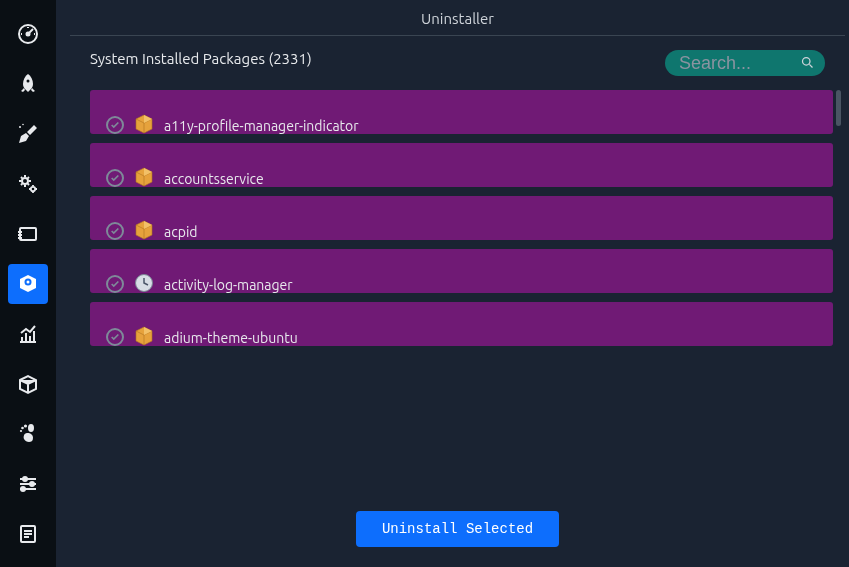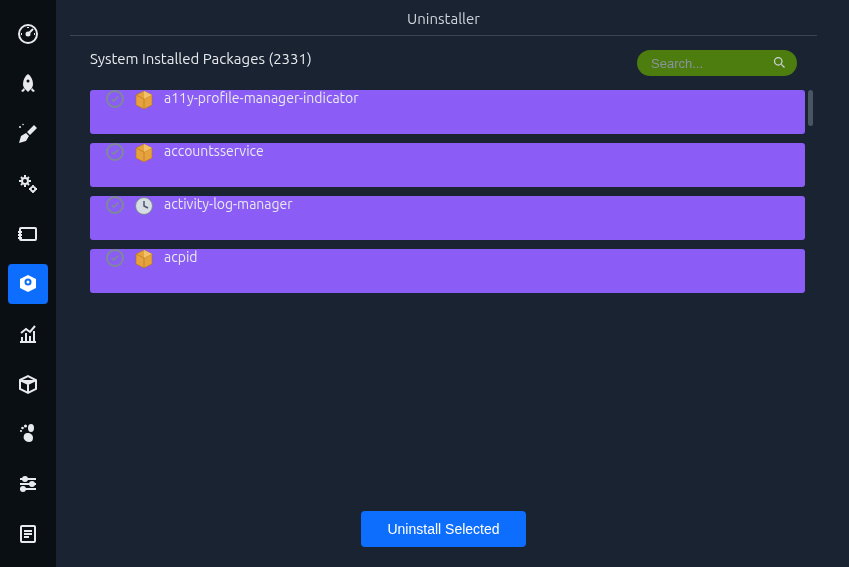--- a/index.html
+++ b/index.html
@@ -36,21 +36,21 @@
     background: #0d6efd;
     color: #fff;
   }
   .sidebar-item svg { width: 24px; height: 24px; }
 
   
   .main {
     flex: 1;
     display: flex;
     flex-direction: column;
-    padding: 0 32px 0 14px;
+    padding: 0 4px 0 14px;
   }
   .titlebar {
     text-align: center;
     padding: 10px 0 8px 0;
     color: #cfd4da;
     font-size: 15px;
     border-bottom: 1px solid #3a4552;
     margin-bottom: 14px;
   }
   .header-row {
@@ -63,25 +63,25 @@
     color: #e8eaed;
     font-size: 15px;
   }
   .search-wrap {
     position: relative;
   }
   .search-input {
     width: 160px;
     height: 26px;
     border-radius: 13px;
-    background: #4d7c0f;
+    background: #0f766e;
     border: none;
     color: #cfd4da;
     padding: 0 30px 0 14px;
-    font-size: 13px;
+    font-size: 18px;
     outline: none;
   }
   .search-input::placeholder { color: #8a93a0; }
   .search-icon {
     position: absolute;
     right: 10px;
     top: 5px;
     width: 15px;
     height: 15px;
     color: #cfd4da;
@@ -89,25 +89,25 @@
   .list-area {
     flex: 1;
     overflow: hidden;
     padding: 0 12px 0 20px;
     position: relative;
   }
   .list-scroll {
     position: relative;
   }
   .pkg-row {
-    background: #8b5cf6;
+    background: #701a75;
     border-radius: 3px;
     height: 44px;
     display: flex;
-    align-items: flex-start;
+    align-items: flex-end;
     padding: 0 16px;
     margin-bottom: 9px;
     gap: 10px;
     cursor: pointer;
   }
   .checkmark-circle {
     width: 18px;
     height: 18px;
     border: 2px solid #7e8a99;
     border-radius: 50%;
@@ -135,20 +135,21 @@
     justify-content: center;
   }
   .uninstall-btn {
     background: #0d6efd;
     color: #fff;
     border: none;
     border-radius: 4px;
     padding: 10px 26px;
     font-size: 14px;
     cursor: pointer;
+    font-family: Liberation Mono, monospace;
   }
 </style>
 </head>
 <body>
 
 <div class="sidebar">
   <div class="sidebar-item">
     <svg viewBox="0 0 24 24" fill="none" stroke="currentColor" stroke-width="2">
         <circle cx="12" cy="12" r="9"></circle>
         <path d="M12 12 L17 7"></path>
@@ -268,34 +269,45 @@
           </svg>
           <span class="pkg-name">accountsservice</span>
         </div>
         <div class="pkg-row">
           <span class="checkmark-circle">
             <svg viewBox="0 0 12 12" fill="none" stroke="currentColor" stroke-width="2">
               <path d="M2 6l2.5 2.5L10 3"></path>
             </svg>
           </span>
           <svg viewBox="0 0 20 20" class="pkg-icon">
+            <use href="#pkg-box"></use>
+          </svg>
+          <span class="pkg-name">acpid</span>
+        </div>
+        <div class="pkg-row">
+          <span class="checkmark-circle">
+            <svg viewBox="0 0 12 12" fill="none" stroke="currentColor" stroke-width="2">
+              <path d="M2 6l2.5 2.5L10 3"></path>
+            </svg>
+          </span>
+          <svg viewBox="0 0 20 20" class="pkg-icon">
             <use href="#clock-ico"></use>
           </svg>
           <span class="pkg-name">activity-log-manager</span>
         </div>
         <div class="pkg-row">
           <span class="checkmark-circle">
             <svg viewBox="0 0 12 12" fill="none" stroke="currentColor" stroke-width="2">
               <path d="M2 6l2.5 2.5L10 3"></path>
             </svg>
           </span>
           <svg viewBox="0 0 20 20" class="pkg-icon">
             <use href="#pkg-box"></use>
           </svg>
-          <span class="pkg-name">acpid</span>
+          <span class="pkg-name">adium-theme-ubuntu</span>
         </div>
       </div>
   </div>
 
   <div class="footer">
     <button class="uninstall-btn">Uninstall Selected</button>
   </div>
 </div>
 
 <svg width="0" height="0" style="position:absolute">

